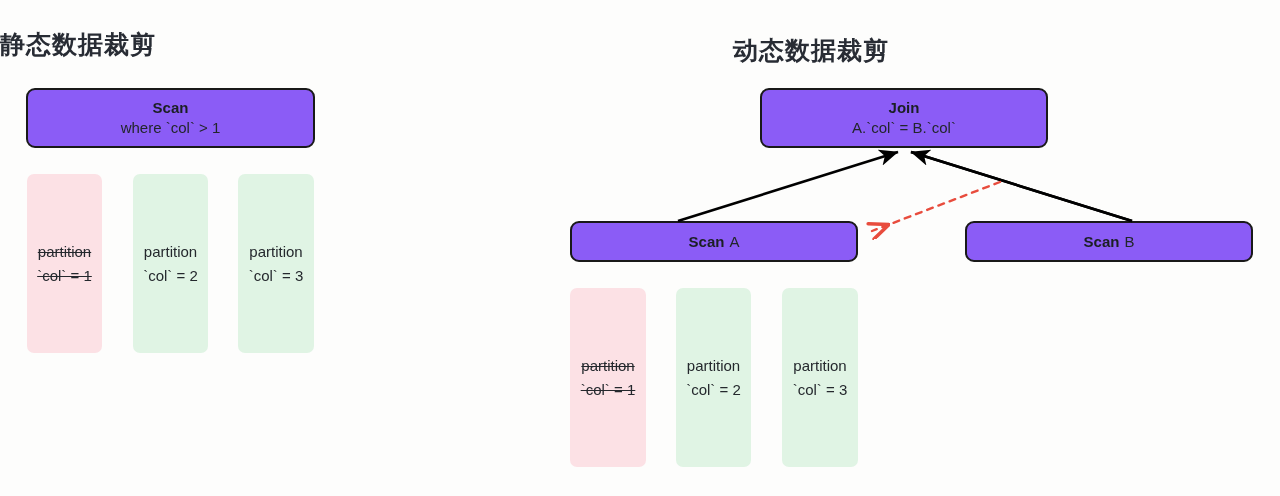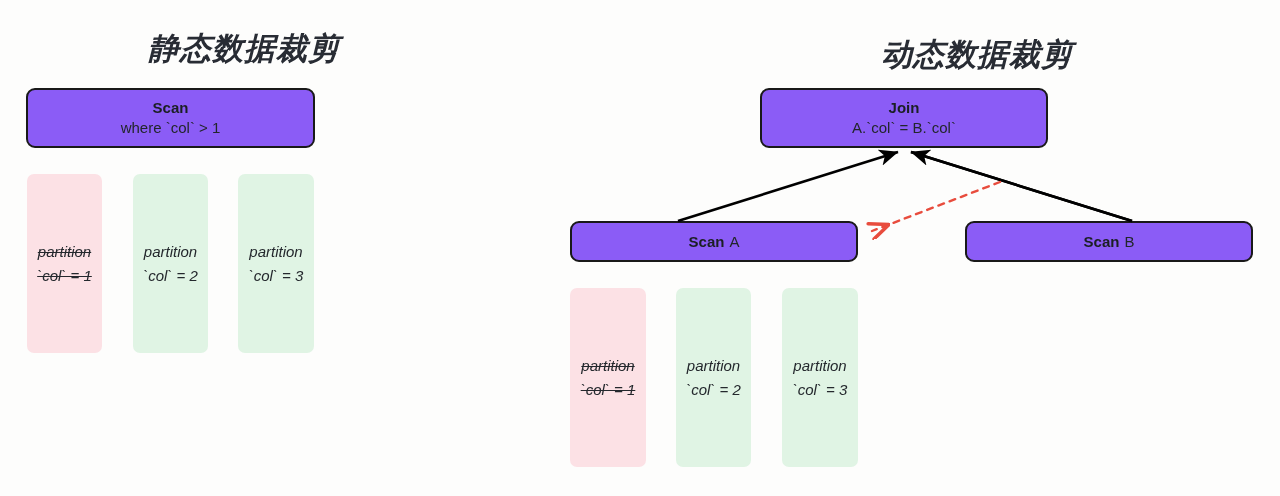--- a/index.html
+++ b/index.html
@@ -17,27 +17,26 @@
   }
 
   .stage {
     position: absolute;
     inset: 0;
   }
 
   
   .panel-title {
     position: absolute;
-    font-size: 31px;
+    font-size: 25px;
     font-weight: bold;
     color: #282c34;
     letter-spacing: 1px;
     white-space: nowrap;
-    text-align: right;
-    font-style: italic;
+    text-align: left;
   }
   #title-static { left: 0px;  top: 28px; width: 340px; }
   #title-dynamic { left: 733px; top: 28px; width: 340px; margin-top: 6px; }
 
   
   .node {
     position: absolute;
     box-sizing: border-box;
     background: #8b5cf6;
     border: 2px solid #191919;
@@ -75,21 +74,20 @@
     box-sizing: border-box;
     border-radius: 7px;
     display: flex;
     flex-direction: column;
     align-items: center;
     justify-content: center;
     text-align: center;
     font-size: 15px;
     line-height: 1.6;
     color: #24282d;
-    font-style: italic;
   }
   .partition.pruned { background: #fce1e5; }
   .partition.kept   { background: #e0f4e4; }
   .partition.pruned .p-line { text-decoration: line-through; text-decoration-thickness: 1.2px; }
 
   
   #lp1 { left: 27px;  top: 174px; width: 75px;  height: 179px; }
   #lp2 { left: 133px; top: 174px; width: 75px;  height: 179px; }
   #lp3 { left: 238px; top: 174px; width: 76px;  height: 179px; }
 

